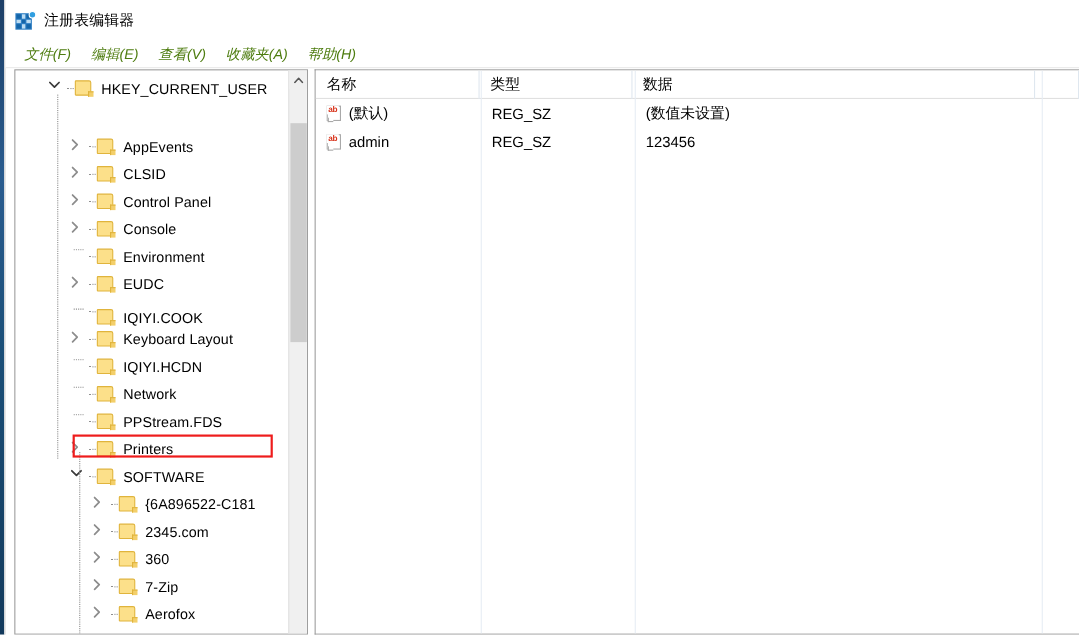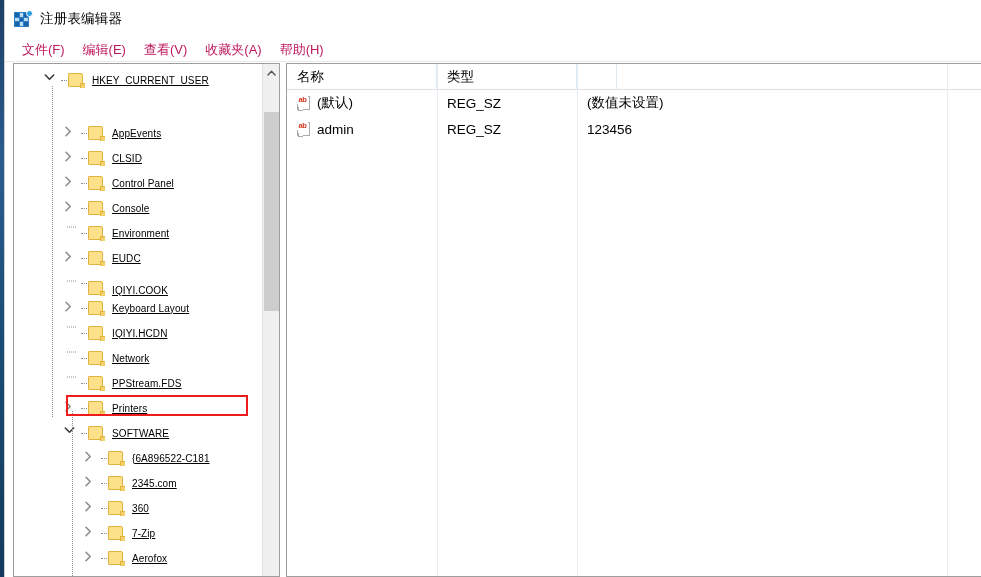--- a/index.html
+++ b/index.html
@@ -98,25 +98,26 @@
     width: 100%; height: 24px;
     background: #ffffff;
     display: flex;
     align-items: center;
     padding-left: 8px;
     box-sizing: border-box;
     border-bottom: 1px solid #e9e9e9;
   }
   .menu-item {
     font-size: 13px;
-    color: #be185d;
+    color: #4d7c0f;
     padding: 2px 9px 3px 9px;
     white-space: nowrap;
     cursor: default;
     line-height: 1;
+    font-style: italic;
   }
 
   
   .content {
     position: absolute;
     left: 0; top: 63px;
     right: 0; bottom: 0;
   }
 
   
@@ -188,25 +189,24 @@
   .folder .fold {
     position: absolute;
     right: 0px; bottom: 0px;
     width: 5px; height: 5px;
     background: #f3cf6a;
     border-left: 1px solid #e0b43c;
     border-top: 1px solid #e0b43c;
     box-sizing: border-box;
   }
   .tlabel {
-    font-size: 10px;
+    font-size: 13px;
     color: #000000;
     line-height: 1;
     letter-spacing: 0.1px;
-    text-decoration: underline;
   }
   
   .rail {
     position: absolute;
     width: 0;
     border-left: 1px dotted #8e8e8e;
   }
   
   .hl-box {
     position: absolute;
@@ -651,20 +651,23 @@
       </div>
 
       <div class="list-pane">
         <div class="lv-header" id="lv-header">
             <div class="hcell" style="width: 150px;">
               <span>名称</span>
             </div>
             <div class="hcell" style="width: 140px;">
               <span>类型</span>
             </div>
+            <div class="hcell" style="width: 370px;">
+              <span>数据</span>
+            </div>
             <div class="hcell" style="width: 40px;">
               <span></span>
             </div>
           </div>
         <div class="lv-body" id="lv-body">
             <div class="lv-row">
               <div class="lv-cell" style="width: 150px;">
                 <span class="abicon">
                   <span class="sheet"></span>
                   <span class="ab">ab</span>

